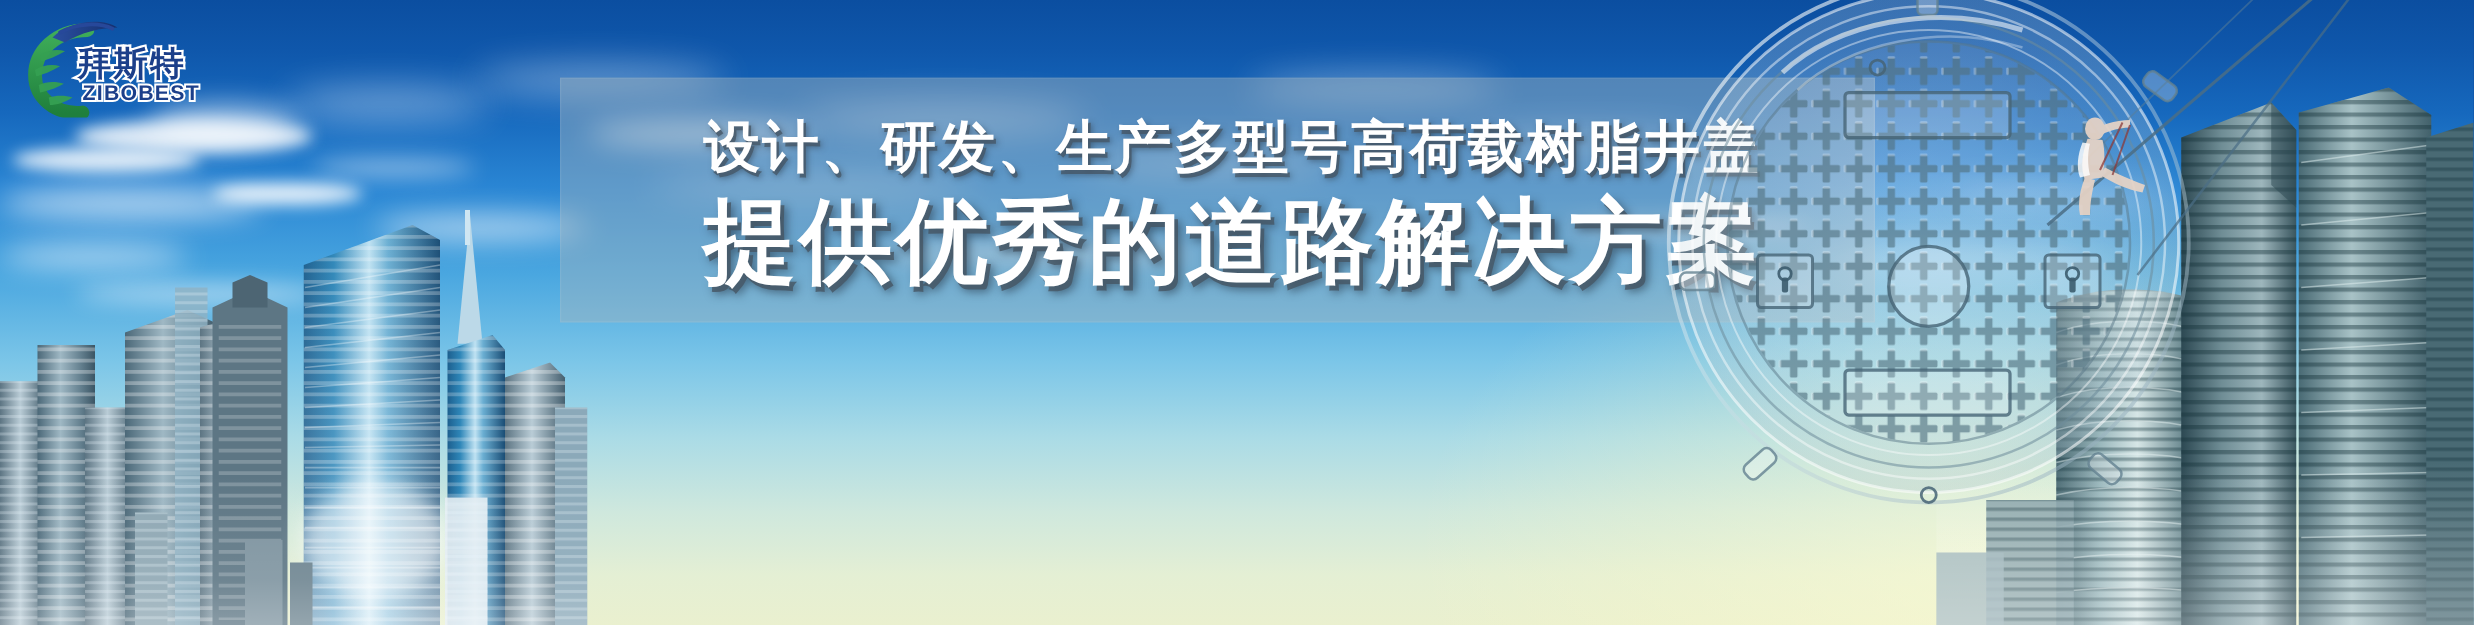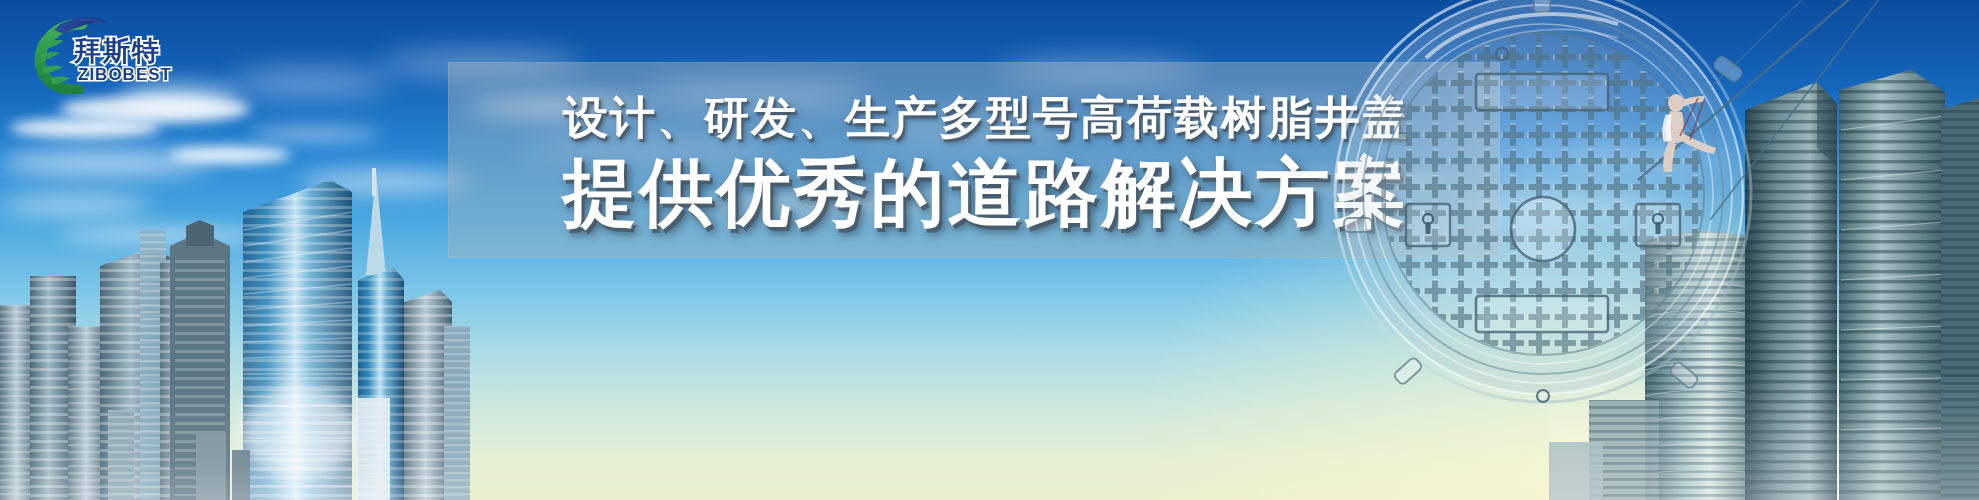--- a/index.html
+++ b/index.html
@@ -68,21 +68,21 @@
     color:#ffffff;
     font-weight:700;
     white-space:nowrap;
     text-shadow:3px 4px 0 rgba(70,86,100,.8), 5px 6px 8px rgba(35,50,65,.6);
     margin-left:24px;
     line-height:1.05;
   }
 
   
   .logo{
-    position:absolute;left:20px;top:8px;width:180px;height:86px;
+    position:absolute;left:8px;top:8px;width:180px;height:86px;
     z-index:40;
   }
   .logo svg{display:block;}
 
   
   .city-left{
     position:absolute;left:0;bottom:0;width:470px;height:420px;z-index:20;
   }
   .city-right{
     position:absolute;right:0;bottom:0;width:430px;height:430px;z-index:20;

